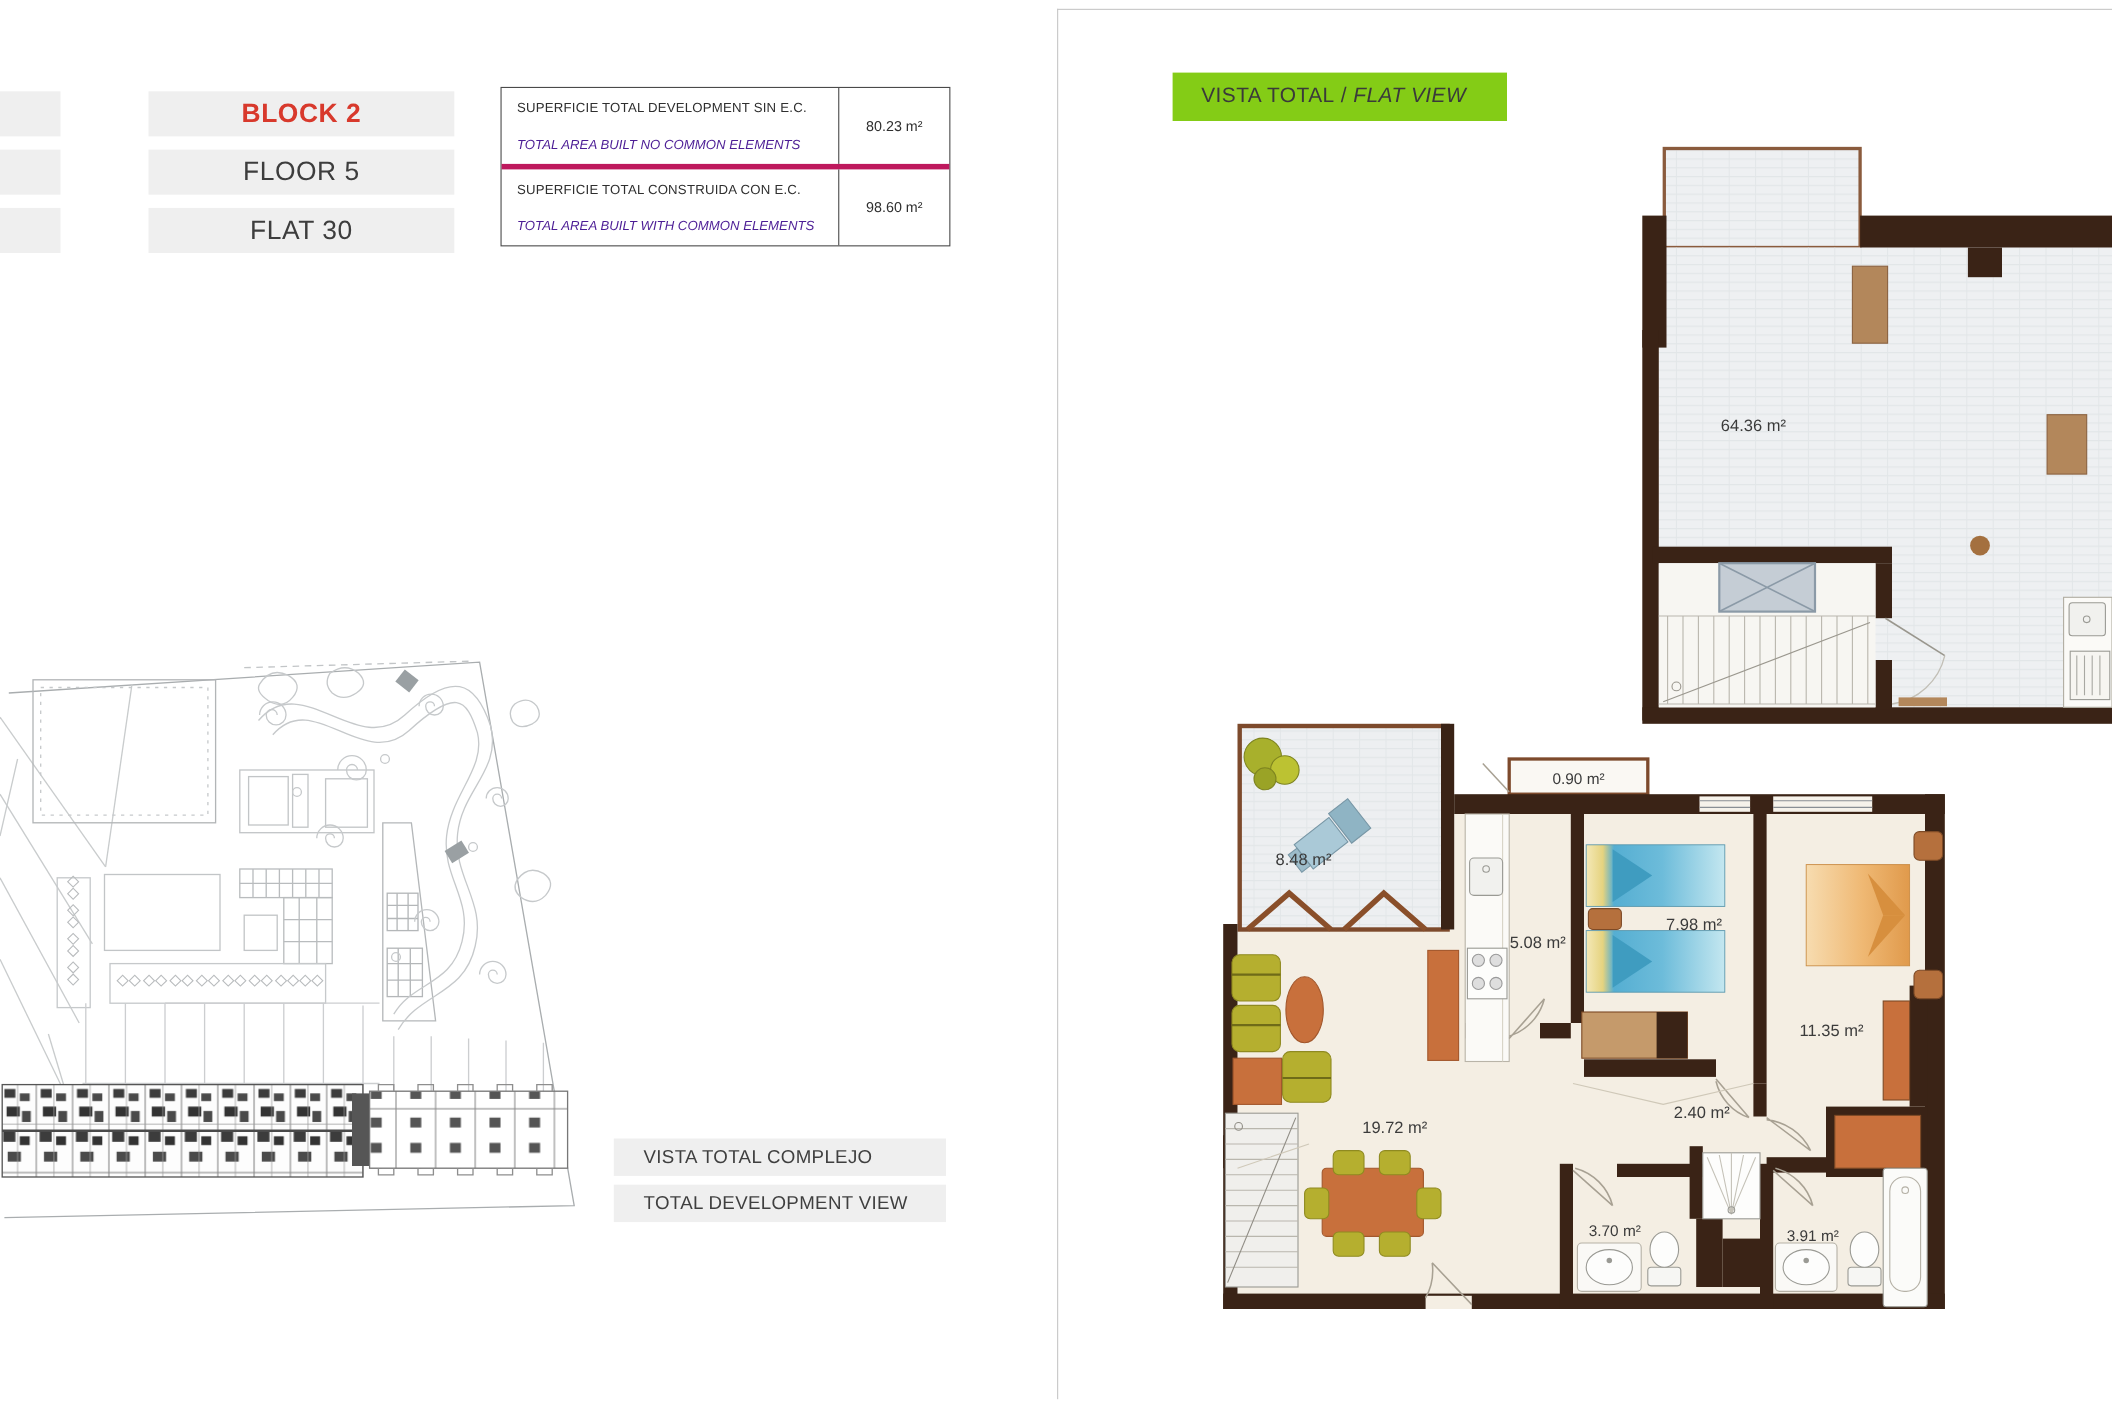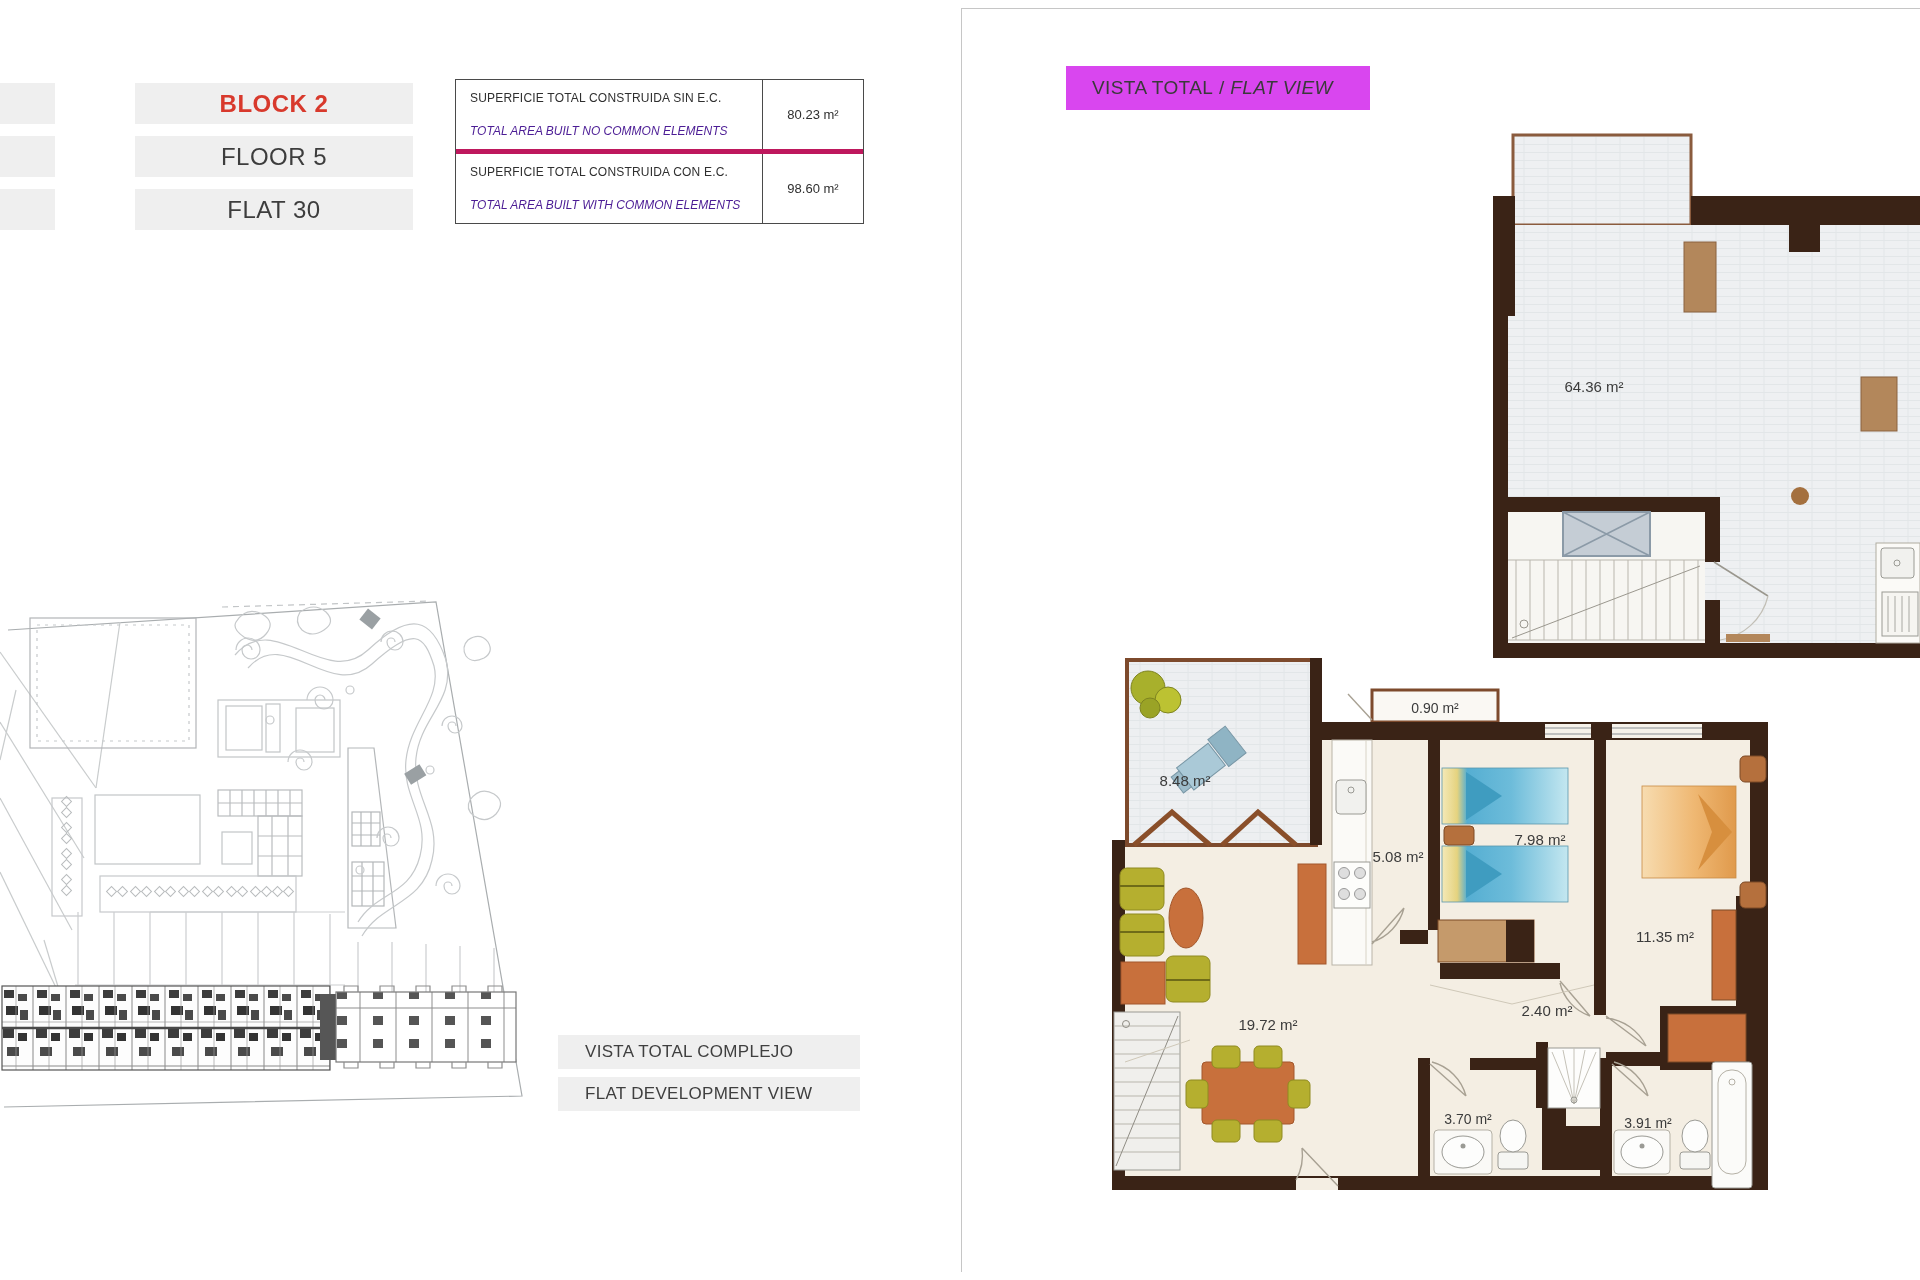--- a/index.html
+++ b/index.html
@@ -13,21 +13,21 @@
   
   .area-table{position:absolute;left:455px;top:79px;width:407px;border:1px solid #4a4a4a;background:#fff;}
   .area-row{display:flex;align-items:stretch;}
   .area-row + .area-row{border-top:5px solid #be185d;}
   .area-labels{flex:1;padding:11px 0 11px 14px;}
   .area-es{font-size:12px;color:#2f2f2f;letter-spacing:.2px;}
   .area-en{font-size:12px;color:#4c1d95;font-style:italic;margin-top:19px;}
   .area-value{width:100px;border-left:1px solid #4a4a4a;display:flex;align-items:center;justify-content:center;
               font-size:13px;color:#2f2f2f;}
   
-  .hdr-box{position:absolute;background:#d946ef;display:flex;align-items:center;
+  .hdr-box{position:absolute;background:#84cc16;display:flex;align-items:center;
            font-size:19px;color:#3a3a3a;letter-spacing:.4px;}
   .hdr-box .it{font-style:italic;}
   .hdr-box .sep{white-space:pre;}
   #total-view-hdr{left:1066px;top:66px;width:304px;height:44px;padding-left:26px;box-sizing:border-box;}
   .dev-box{position:absolute;left:558px;width:302px;height:34px;background:#efefef;
            display:flex;align-items:center;padding-left:27px;box-sizing:border-box;
            font-size:17px;color:#3f3f3f;letter-spacing:.3px;}
   
   .vline{position:absolute;left:961px;top:8px;width:1px;height:1264px;background:#c6c6c6;}
   .hline{position:absolute;left:961px;top:8px;width:959px;height:1px;background:#c6c6c6;}
@@ -50,21 +50,21 @@
 <div class="info-box" style="top:136px">
   <span>FLOOR 5</span>
 </div>
 <div class="info-box" style="top:189px">
   <span>FLAT 30</span>
 </div>
 
 <div class="area-table">
   <div class="area-row">
     <div class="area-labels">
-      <div class="area-es">SUPERFICIE TOTAL CONSTRUIDA SIN E.C.</div>
+      <div class="area-es">SUPERFICIE TOTAL DEVELOPMENT SIN E.C.</div>
       <div class="area-en">TOTAL AREA BUILT NO COMMON ELEMENTS</div>
     </div>
     <div class="area-value">80.23 m²</div>
   </div>
   <div class="area-row">
     <div class="area-labels">
       <div class="area-es">SUPERFICIE TOTAL CONSTRUIDA CON E.C.</div>
       <div class="area-en">TOTAL AREA BUILT WITH COMMON ELEMENTS</div>
     </div>
     <div class="area-value">98.60 m²</div>
@@ -74,21 +74,21 @@
 <div class="hdr-box" id="total-view-hdr">
   <span>VISTA TOTAL</span>
     <span class="sep"> / </span>
     <span class="it">FLAT VIEW</span>
 </div>
 
 <div class="dev-box" style="top:1035px">
   <span>VISTA TOTAL COMPLEJO</span>
 </div>
 <div class="dev-box" style="top:1077px">
-  <span>FLAT DEVELOPMENT VIEW</span>
+  <span>TOTAL DEVELOPMENT VIEW</span>
 </div>
 
 <svg width="1920" height="1280" viewBox="0 0 1920 1280">
 <defs>
   <pattern id="tiles" width="24" height="16" patternUnits="userSpaceOnUse">
     <path d="M0,.5H24 M0,8.5H24 M12,0V16" stroke="#e2e6e8" stroke-width="1" fill="none"></path>
   </pattern>
   <pattern id="unitsL" width="33" height="82" patternUnits="userSpaceOnUse">
     <rect width="33" height="82" fill="#fdfdfd" stroke="#8a8a8a" stroke-width="1"></rect>
     <rect x="4" y="6" width="10" height="8" fill="#3c3c3c"></rect>

